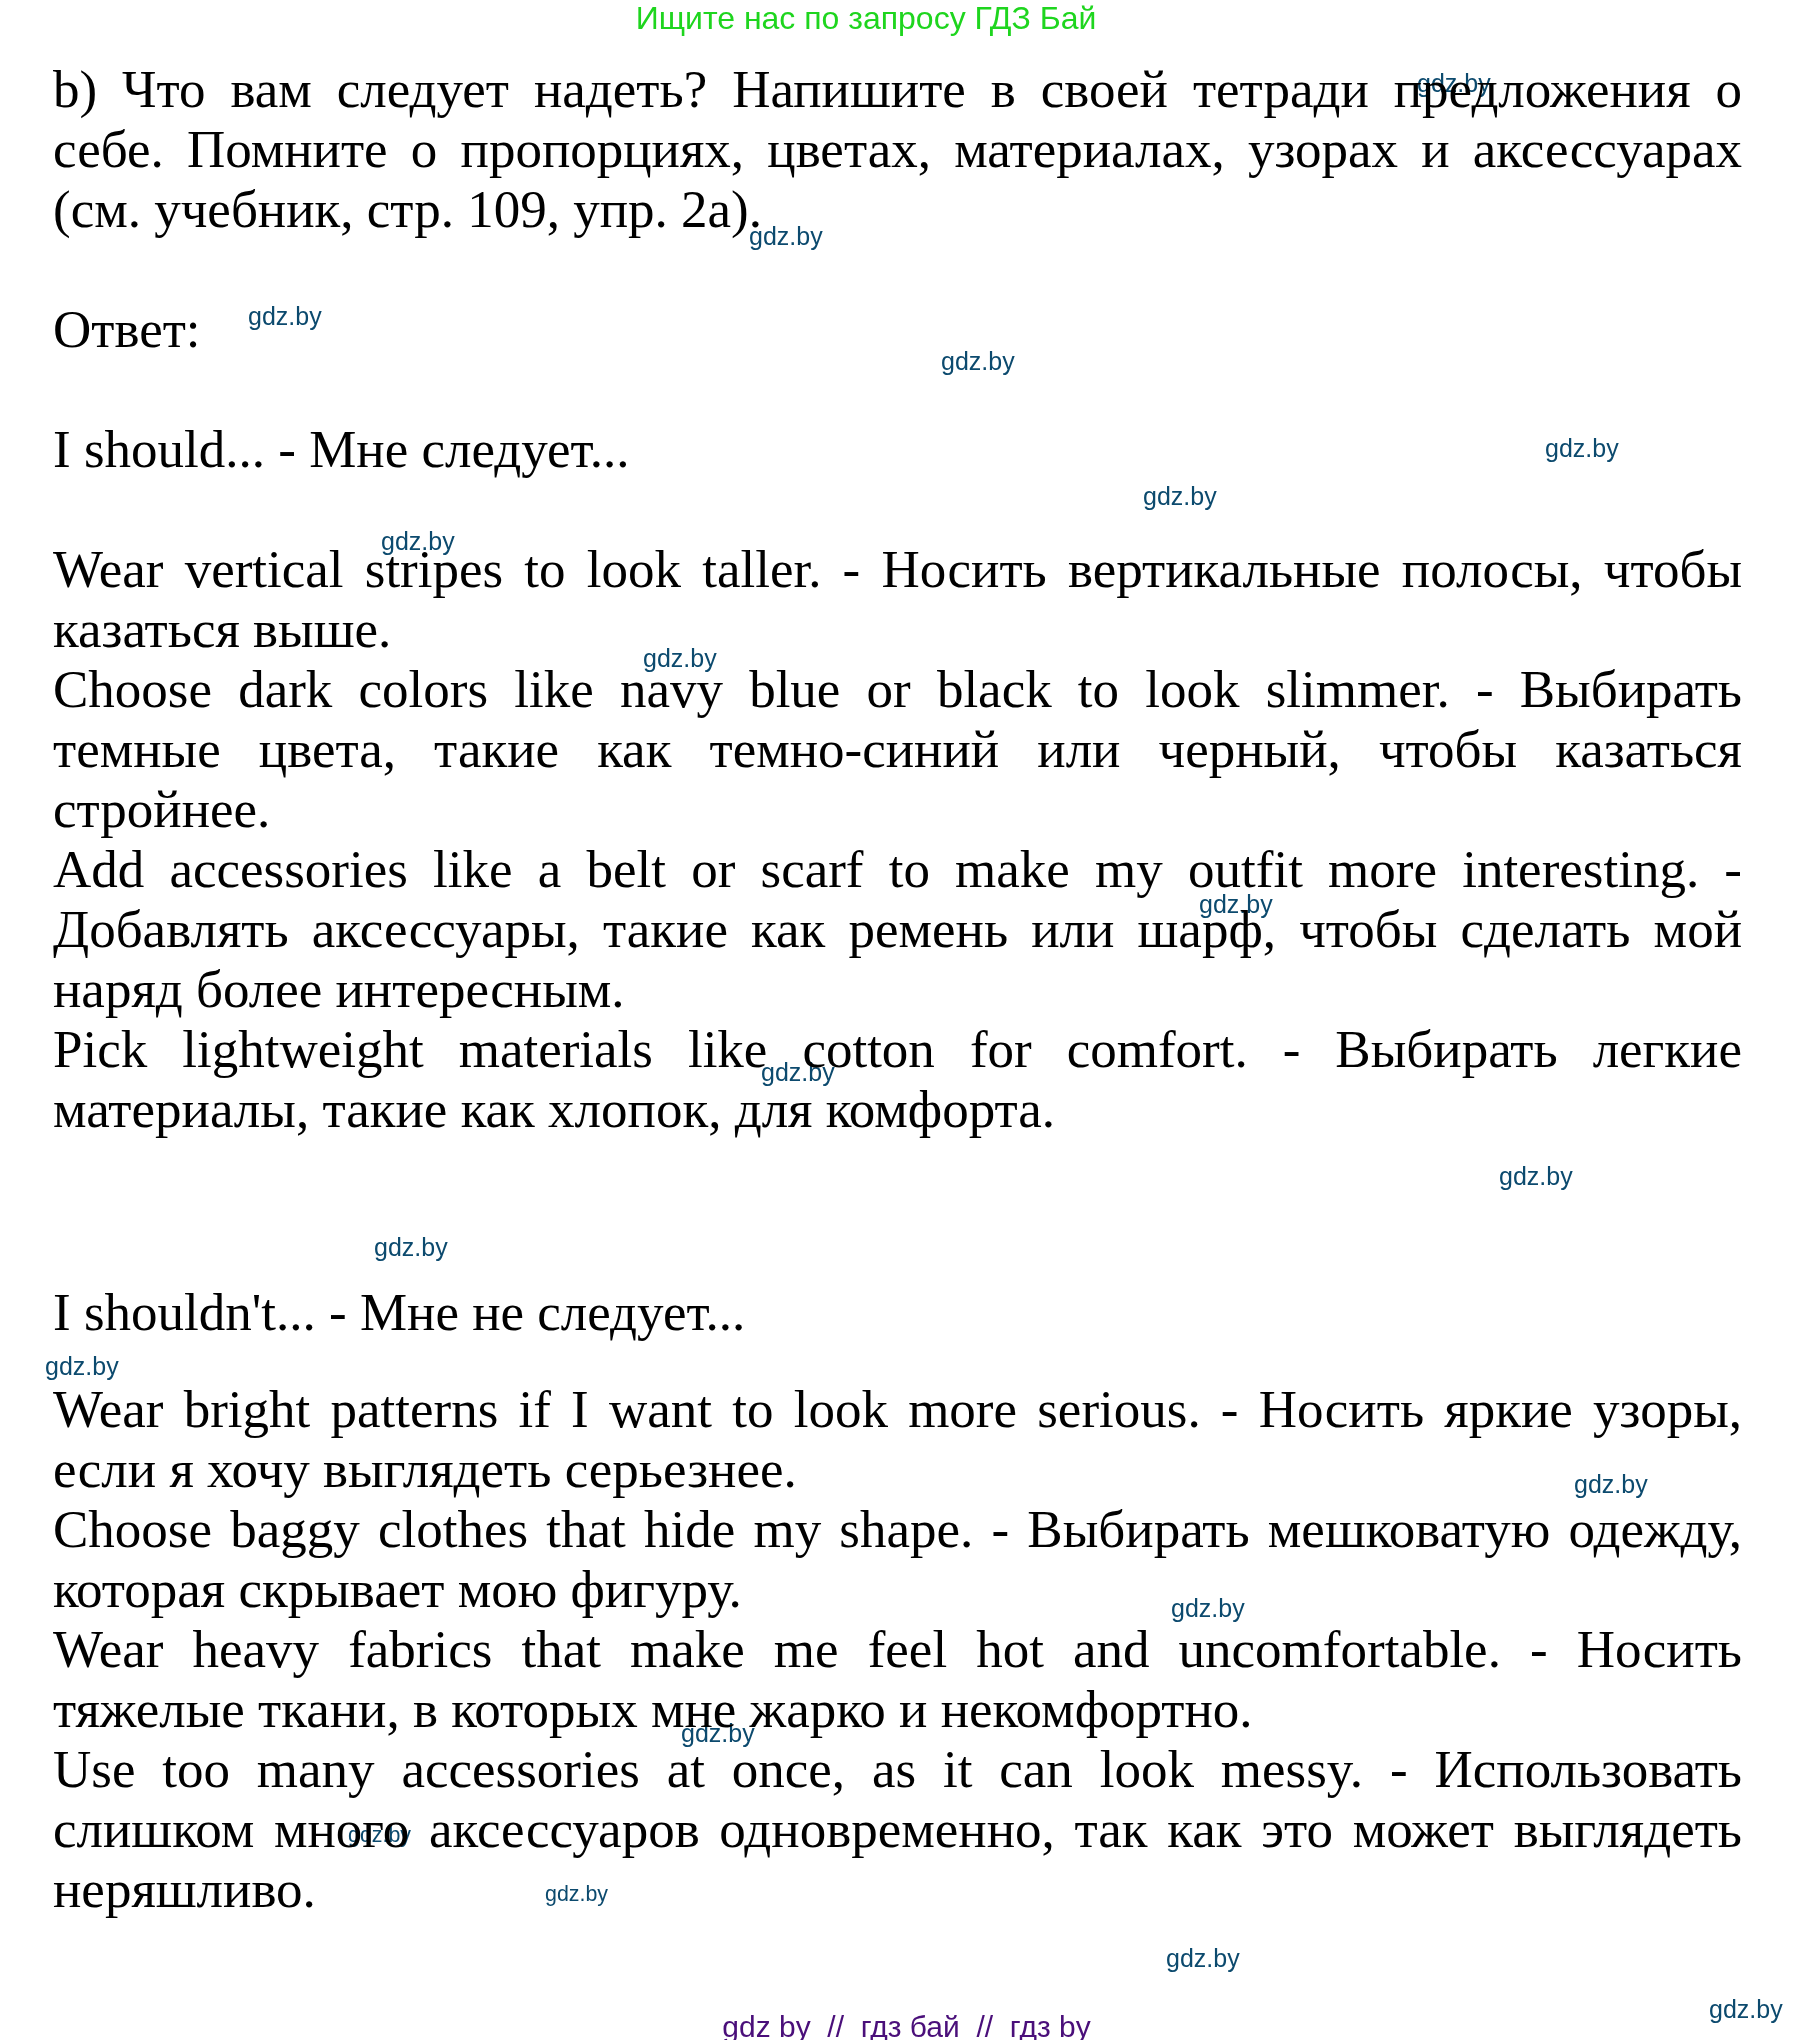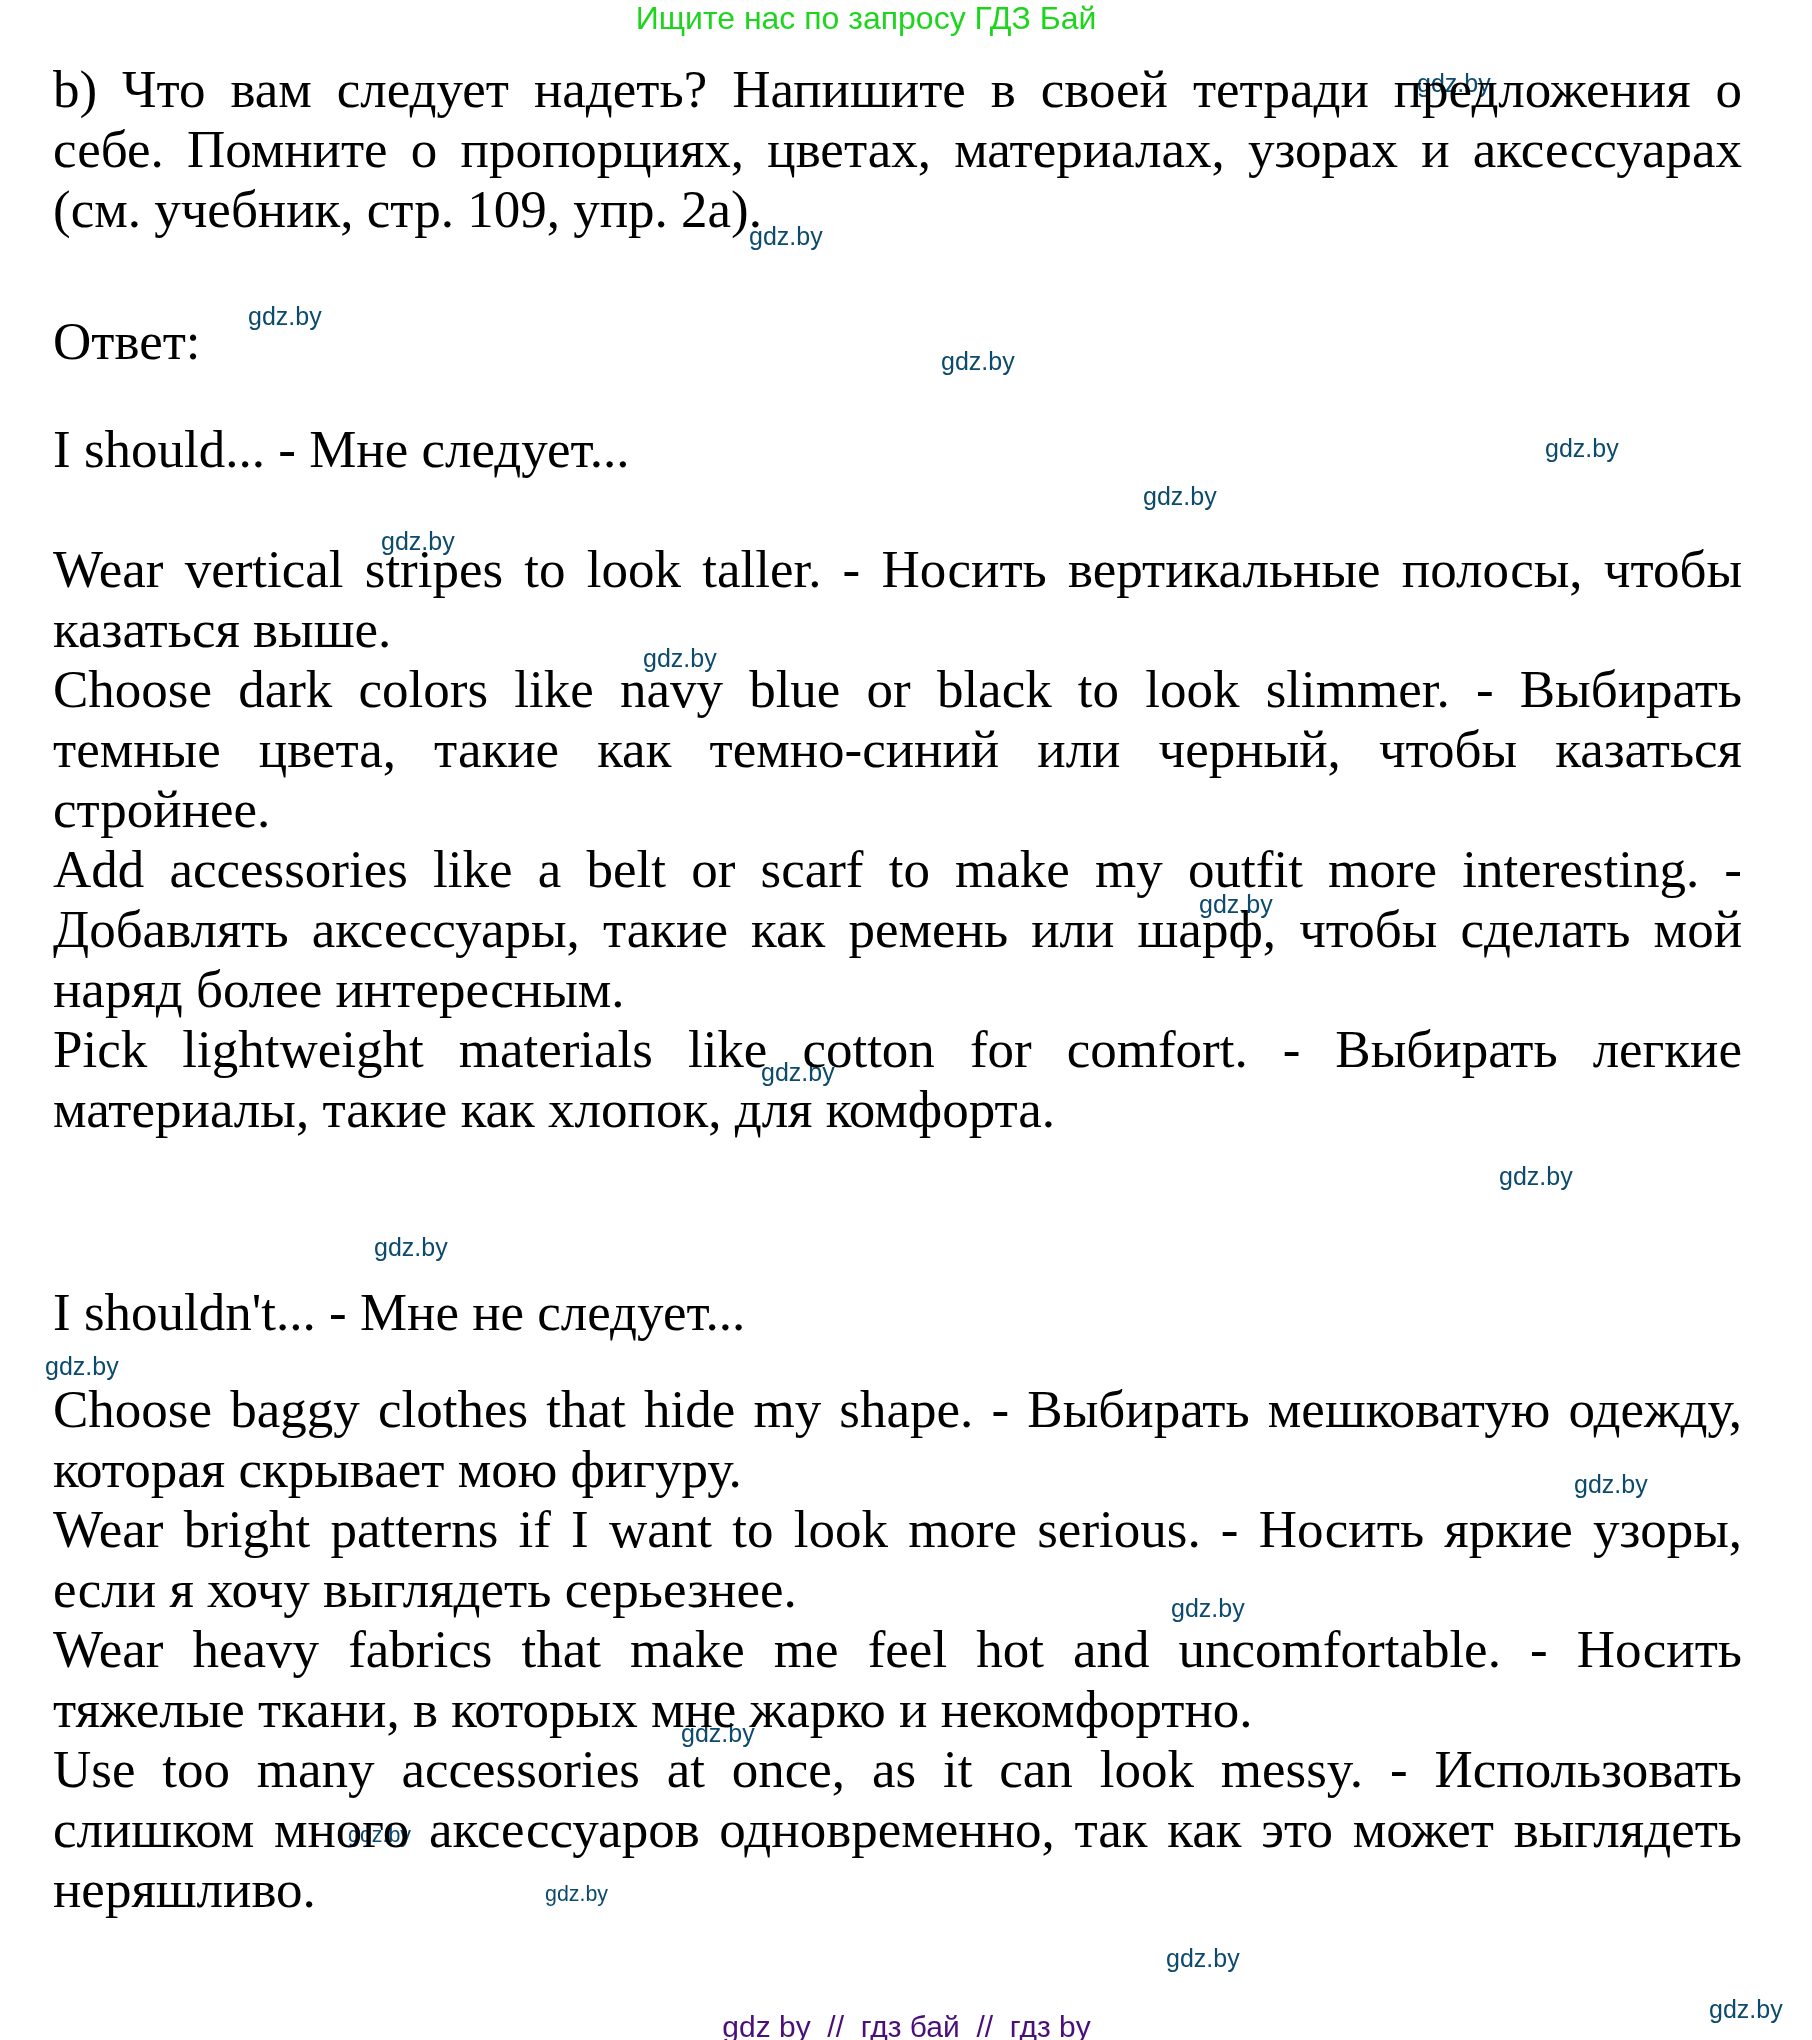--- a/index.html
+++ b/index.html
@@ -48,38 +48,38 @@
 <div class="wm" style="left:681px;top:1693px;">gdz.by</div>
 <div class="wm" style="left:348px;top:1795px;font-size:21.4px;">gdz.by</div>
 <div class="wm" style="left:545px;top:1854px;font-size:21.4px;">gdz.by</div>
 <div class="wm" style="left:1166px;top:1918px;">gdz.by</div>
 <div class="wm" style="left:1709px;top:1969px;">gdz.by</div>
 
 <div class="page" style="top:59px;">
   <p class="p">b) Что вам следует надеть? Напишите в своей тетради предложения о себе. Помните о пропорциях, цветах, материалах, узорах и аксессуарах (см. учебник, стр. 109, упр. 2a).</p>
 </div>
 
-<div class="page" style="top:299px;margin-top:12px;">
+<div class="page" style="top:299px;">
   <p class="p">Ответ:</p>
 </div>
 
 <div class="page" style="top:419px;">
   <p class="p">I should... - Мне следует...</p>
 </div>
 <div class="page" style="top:539px;">
   <p class="p">Wear vertical stripes to look taller. - Носить вертикальные полосы, чтобы казаться выше.</p>
   <p class="p">Choose dark colors like navy blue or black to look slimmer. - Выбирать темные цвета, такие как темно-синий или черный, чтобы казаться стройнее.</p>
   <p class="p">Add accessories like a belt or scarf to make my outfit more interesting. - Добавлять аксессуары, такие как ремень или шарф, чтобы сделать мой наряд более интересным.</p>
   <p class="p">Pick lightweight materials like cotton for comfort. - Выбирать легкие материалы, такие как хлопок, для комфорта.</p>
 </div>
 
 <div class="page" style="top:1259px;margin-top:23px;">
   <p class="p">I shouldn't... - Мне не следует...</p>
 </div>
 <div class="page" style="top:1379px;">
+  <p class="p">Wear bright patterns if I want to look more serious. - Носить яркие узоры, если я хочу выглядеть серьезнее.</p>
   <p class="p">Choose baggy clothes that hide my shape. - Выбирать мешковатую одежду, которая скрывает мою фигуру.</p>
-  <p class="p">Wear bright patterns if I want to look more serious. - Носить яркие узоры, если я хочу выглядеть серьезнее.</p>
   <p class="p">Wear heavy fabrics that make me feel hot and uncomfortable. - Носить тяжелые ткани, в которых мне жарко и некомфортно.</p>
   <p class="p">Use too many accessories at once, as it can look messy. - Использовать слишком много аксессуаров одновременно, так как это может выглядеть неряшливо.</p>
 </div>
 
 <div class="footer">gdz by  //  гдз бай  //  гдз by</div>
 
 
 </body></html>

